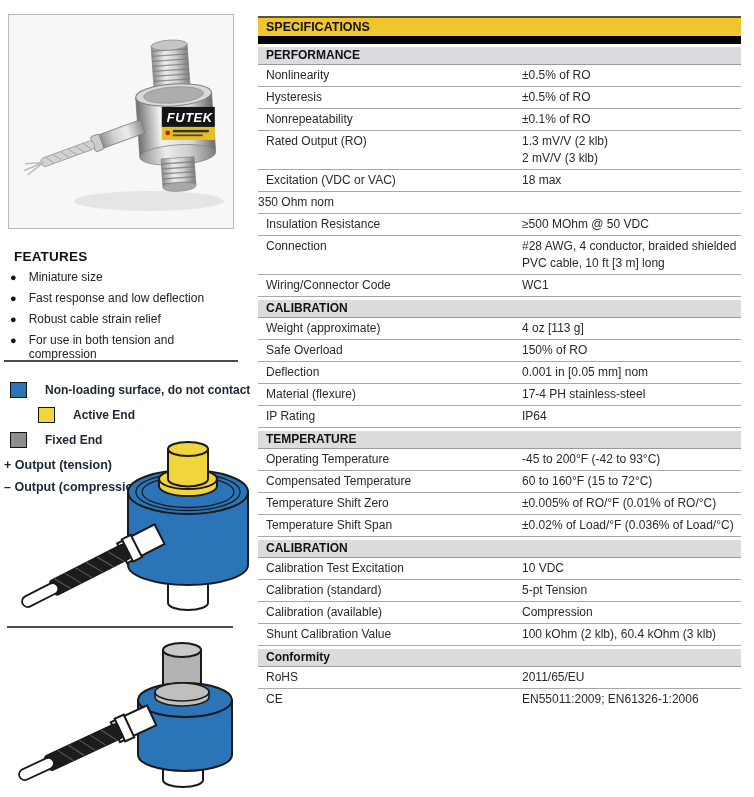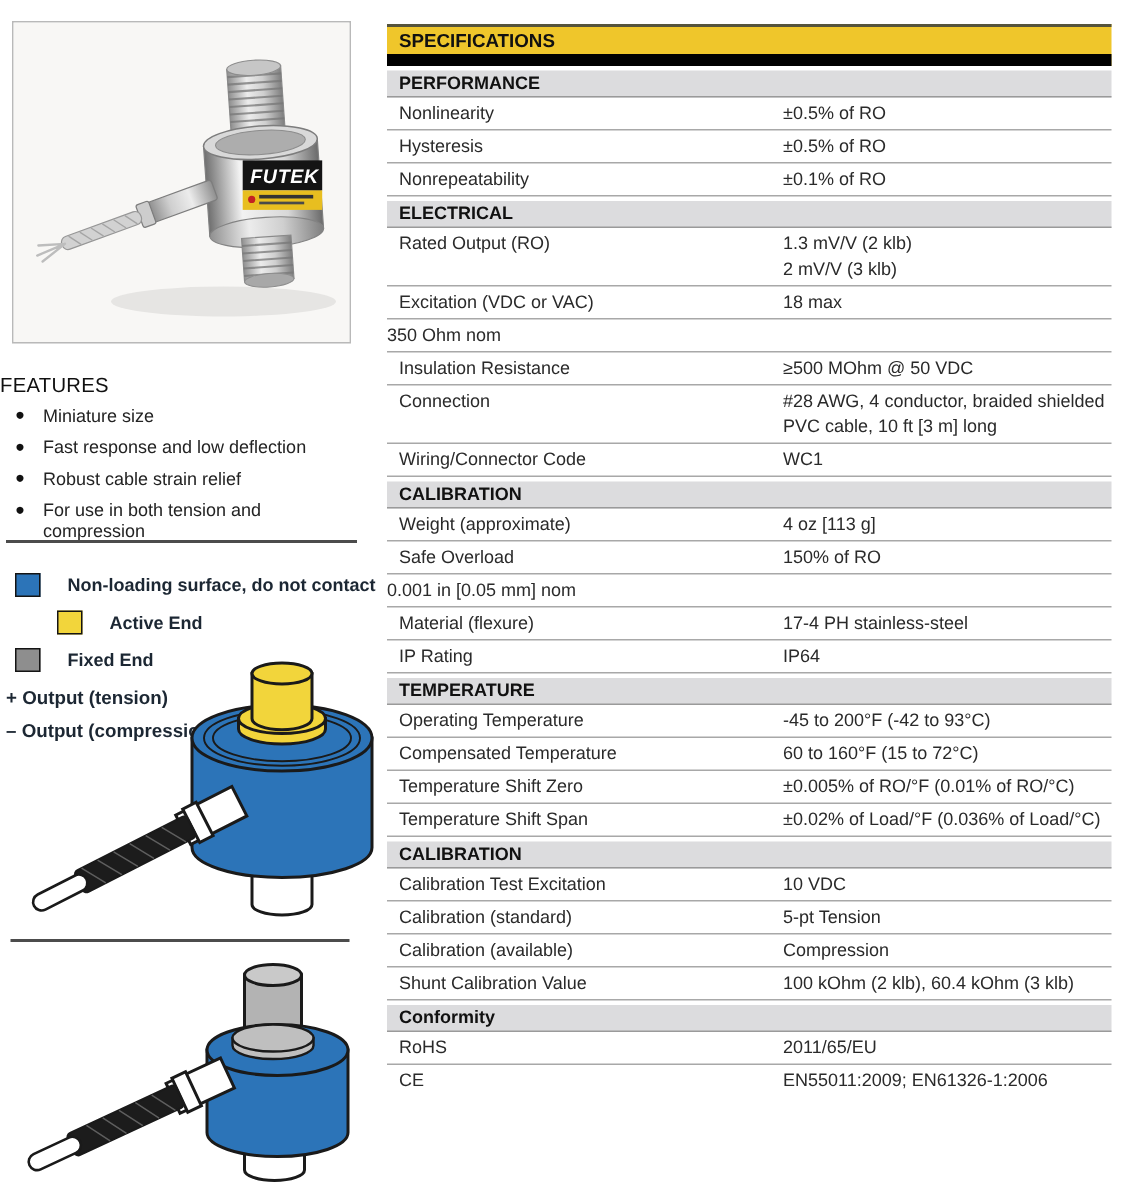--- a/index.html
+++ b/index.html
@@ -4,22 +4,22 @@
 <style>
   html,body { margin:0; padding:0; background:#ffffff; }
   .page { position:relative; width:754px; height:797px; background:#fff;
           font-family:"Liberation Sans", sans-serif; overflow:hidden; }
 
   
   .photo-box { position:absolute; left:8px; top:14px; width:226px; height:215px;
                border:1px solid #b9b9b9; box-sizing:border-box; background:#f8f7f5; }
   .photo-box svg { display:block; width:100%; height:100%; }
 
-  .features-title { position:absolute; left:0; top:249px; font-size:13.5px;
-                    font-weight:normal; color:#101010; letter-spacing:.2px; }
+  .features-title { position:absolute; left:14px; top:249px; font-size:13.5px;
+                    font-weight:bold; color:#101010; letter-spacing:.2px; }
   .features-list { position:absolute; left:10px; top:271px; margin:0; padding:0;
                    list-style:none; width:235px; }
   .features-list li { display:flex; gap:12px; font-size:12px; color:#232323;
                       margin-bottom:7.5px; line-height:13.5px; }
   .bullet { font-size:11px; line-height:13px; color:#111; }
 
   .divider { position:absolute; height:2px; background:#4c4c4c; }
   .divider-1 { left:4px; top:360px; width:234px; }
   .divider-2 { left:7px; top:626px; width:226px; }
 
@@ -204,21 +204,20 @@
         <div class="spec-value">±0.5% of RO</div>
       </div>
       <div class="spec-row">
         <div class="spec-label">Hysteresis</div>
         <div class="spec-value">±0.5% of RO</div>
       </div>
       <div class="spec-row">
         <div class="spec-label">Nonrepeatability</div>
         <div class="spec-value">±0.1% of RO</div>
       </div>
-      <div class="sec-bar">ELECTRICAL</div>
       <div class="spec-row">
         <div class="spec-label">Rated Output (RO)</div>
         <div class="spec-value">1.3 mV/V (2 klb)
 2 mV/V (3 klb)</div>
       </div>
       <div class="spec-row">
         <div class="spec-label">Excitation (VDC or VAC)</div>
         <div class="spec-value">18 max</div>
       </div>
       <div class="spec-row">
@@ -239,20 +238,21 @@
       <div class="sec-bar">CALIBRATION</div>
       <div class="spec-row">
         <div class="spec-label">Weight (approximate)</div>
         <div class="spec-value">4 oz [113 g]</div>
       </div>
       <div class="spec-row">
         <div class="spec-label">Safe Overload</div>
         <div class="spec-value">150% of RO</div>
       </div>
       <div class="spec-row">
+        <div class="spec-label">Deflection</div>
         <div class="spec-value">0.001 in [0.05 mm] nom</div>
       </div>
       <div class="spec-row">
         <div class="spec-label">Material (flexure)</div>
         <div class="spec-value">17-4 PH stainless-steel</div>
       </div>
       <div class="spec-row">
         <div class="spec-label">IP Rating</div>
         <div class="spec-value">IP64</div>
       </div>

